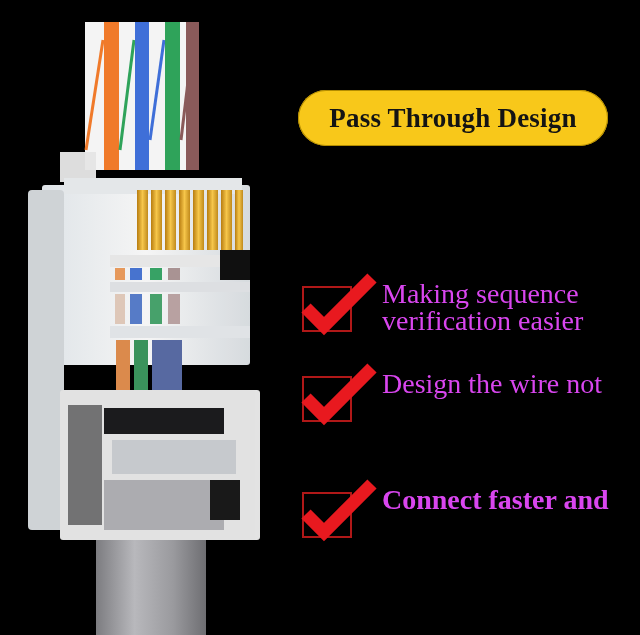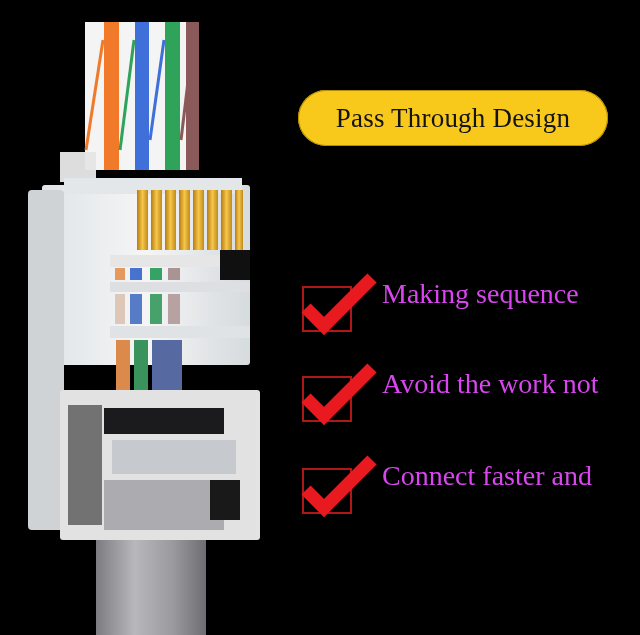--- a/index.html
+++ b/index.html
@@ -5,21 +5,21 @@
   html, body { margin:0; padding:0; background:#000; }
   body { width:640px; height:635px; position:relative; overflow:hidden; font-family:"Liberation Serif", "DejaVu Serif", serif; }
   .stage { position:absolute; left:0; top:0; width:640px; height:635px; background:#000; }
   .product { position:absolute; left:0; top:0; width:300px; height:635px; }
   .title-pill {
     position:absolute; left:298px; top:90px; width:310px; height:56px;
     background:#f8c81a; border-radius:28px;
     box-shadow:0 0 0 1px #b38c00 inset;
     display:flex; align-items:center; justify-content:center;
   }
-  .title-pill span { font-weight:normal; font-size:27px; color:#141414; letter-spacing:0.2px; }
+  .title-pill span { font-weight:bold; font-size:27px; color:#141414; letter-spacing:0.2px; }
   .feature { position:absolute; left:298px; width:320px; height:72px; }
   .check-box {
     position:absolute; left:4px; top:16px; width:50px; height:46px;
     border:2px solid #b01818; box-sizing:border-box;
   }
   .check-svg { position:absolute; left:0; top:0; width:90px; height:70px; }
   .feature-text {
     position:absolute; left:84px; top:10px; color:#d946ef; font-size:28px; line-height:27px;
   }
 </style>
@@ -111,34 +111,35 @@
     <span>Pass Through Design</span>
   </div>
 
   <div class="feature" style="top:270px;">
     <div class="check-box"></div>
     <svg class="check-svg" viewBox="0 0 90 70">
       <path d="M8 38 L26 56 L74 8" stroke="#e8191f" stroke-width="13" fill="none" stroke-linejoin="miter"></path>
     </svg>
     <div class="feature-text">
       <div>Making sequence</div>
+      <div>verification easier</div>
     </div>
   </div>
 
   <div class="feature" style="top:360px;">
     <div class="check-box"></div>
     <svg class="check-svg" viewBox="0 0 90 70">
       <path d="M8 38 L26 56 L74 8" stroke="#e8191f" stroke-width="13" fill="none" stroke-linejoin="miter"></path>
     </svg>
     <div class="feature-text">
-      <div>Avoid the work not</div>
+      <div>Design the wire not</div>
     </div>
   </div>
 
-  <div class="feature" style="top:452px;">
+  <div class="feature" style="top:476px;font-weight:bold;">
     <div class="check-box"></div>
     <svg class="check-svg" viewBox="0 0 90 70">
       <path d="M8 38 L26 56 L74 8" stroke="#e8191f" stroke-width="13" fill="none" stroke-linejoin="miter"></path>
     </svg>
     <div class="feature-text">
       <div>Connect faster and</div>
     </div>
   </div>
 
 </div>

